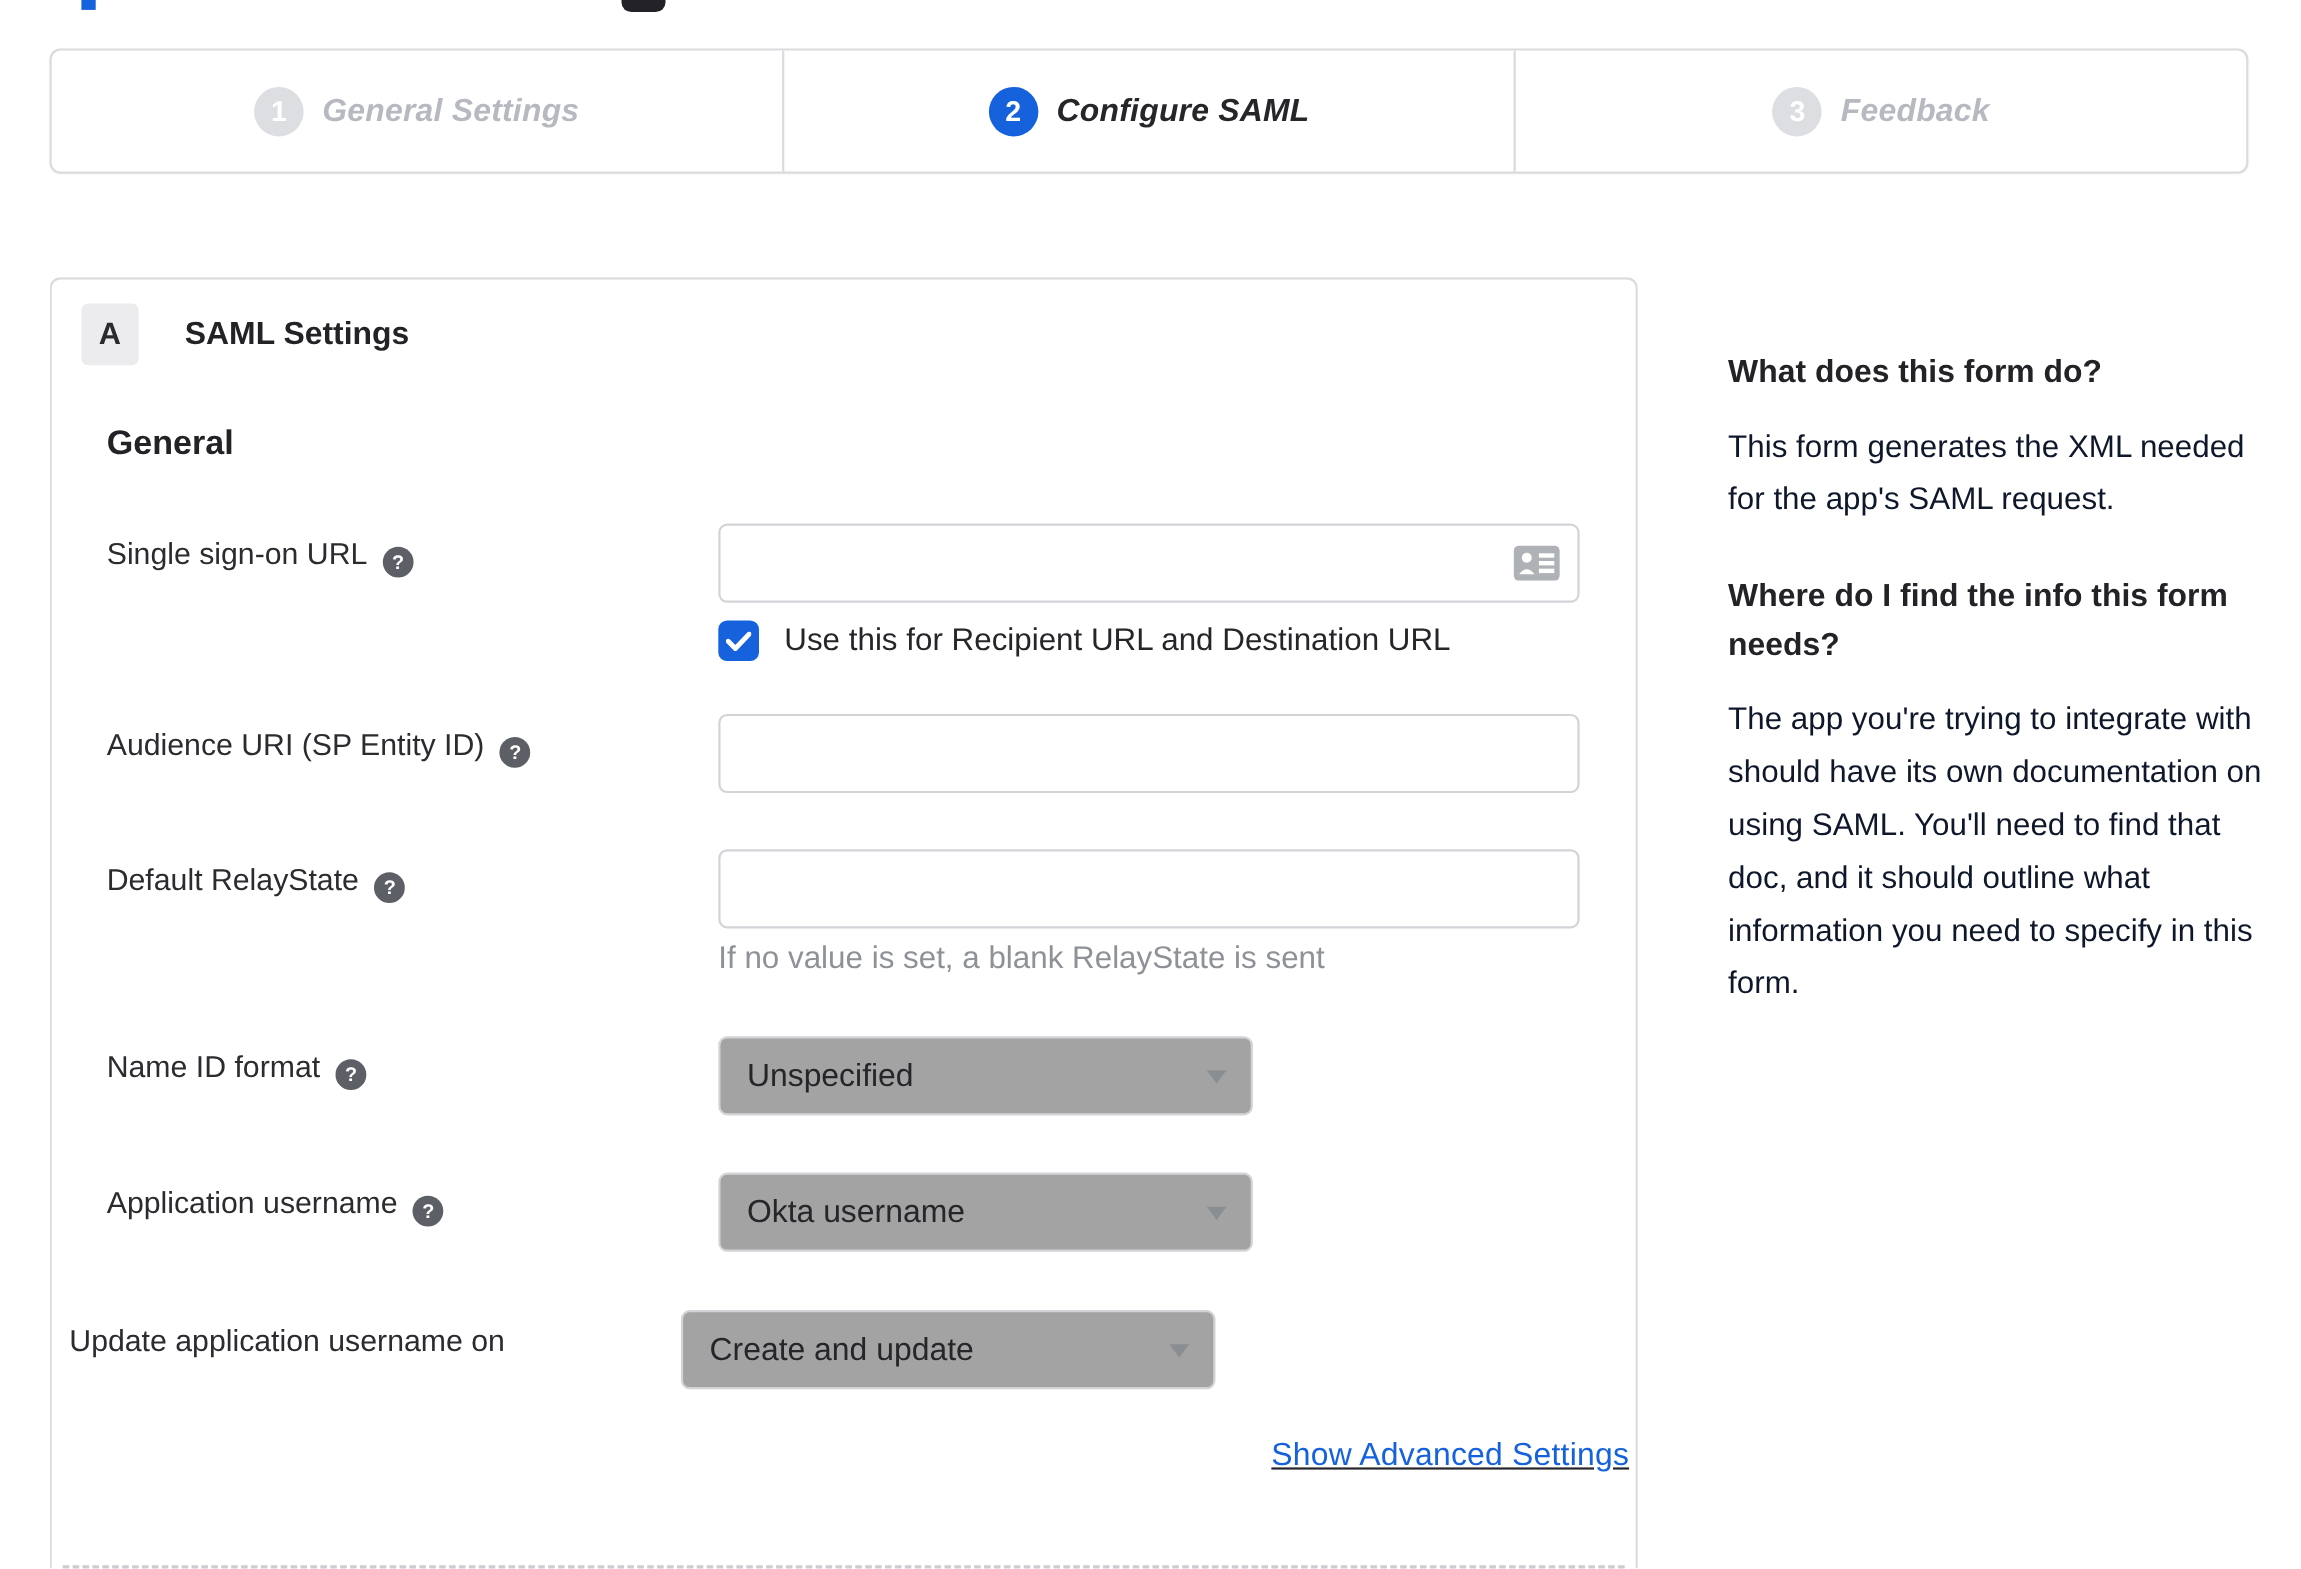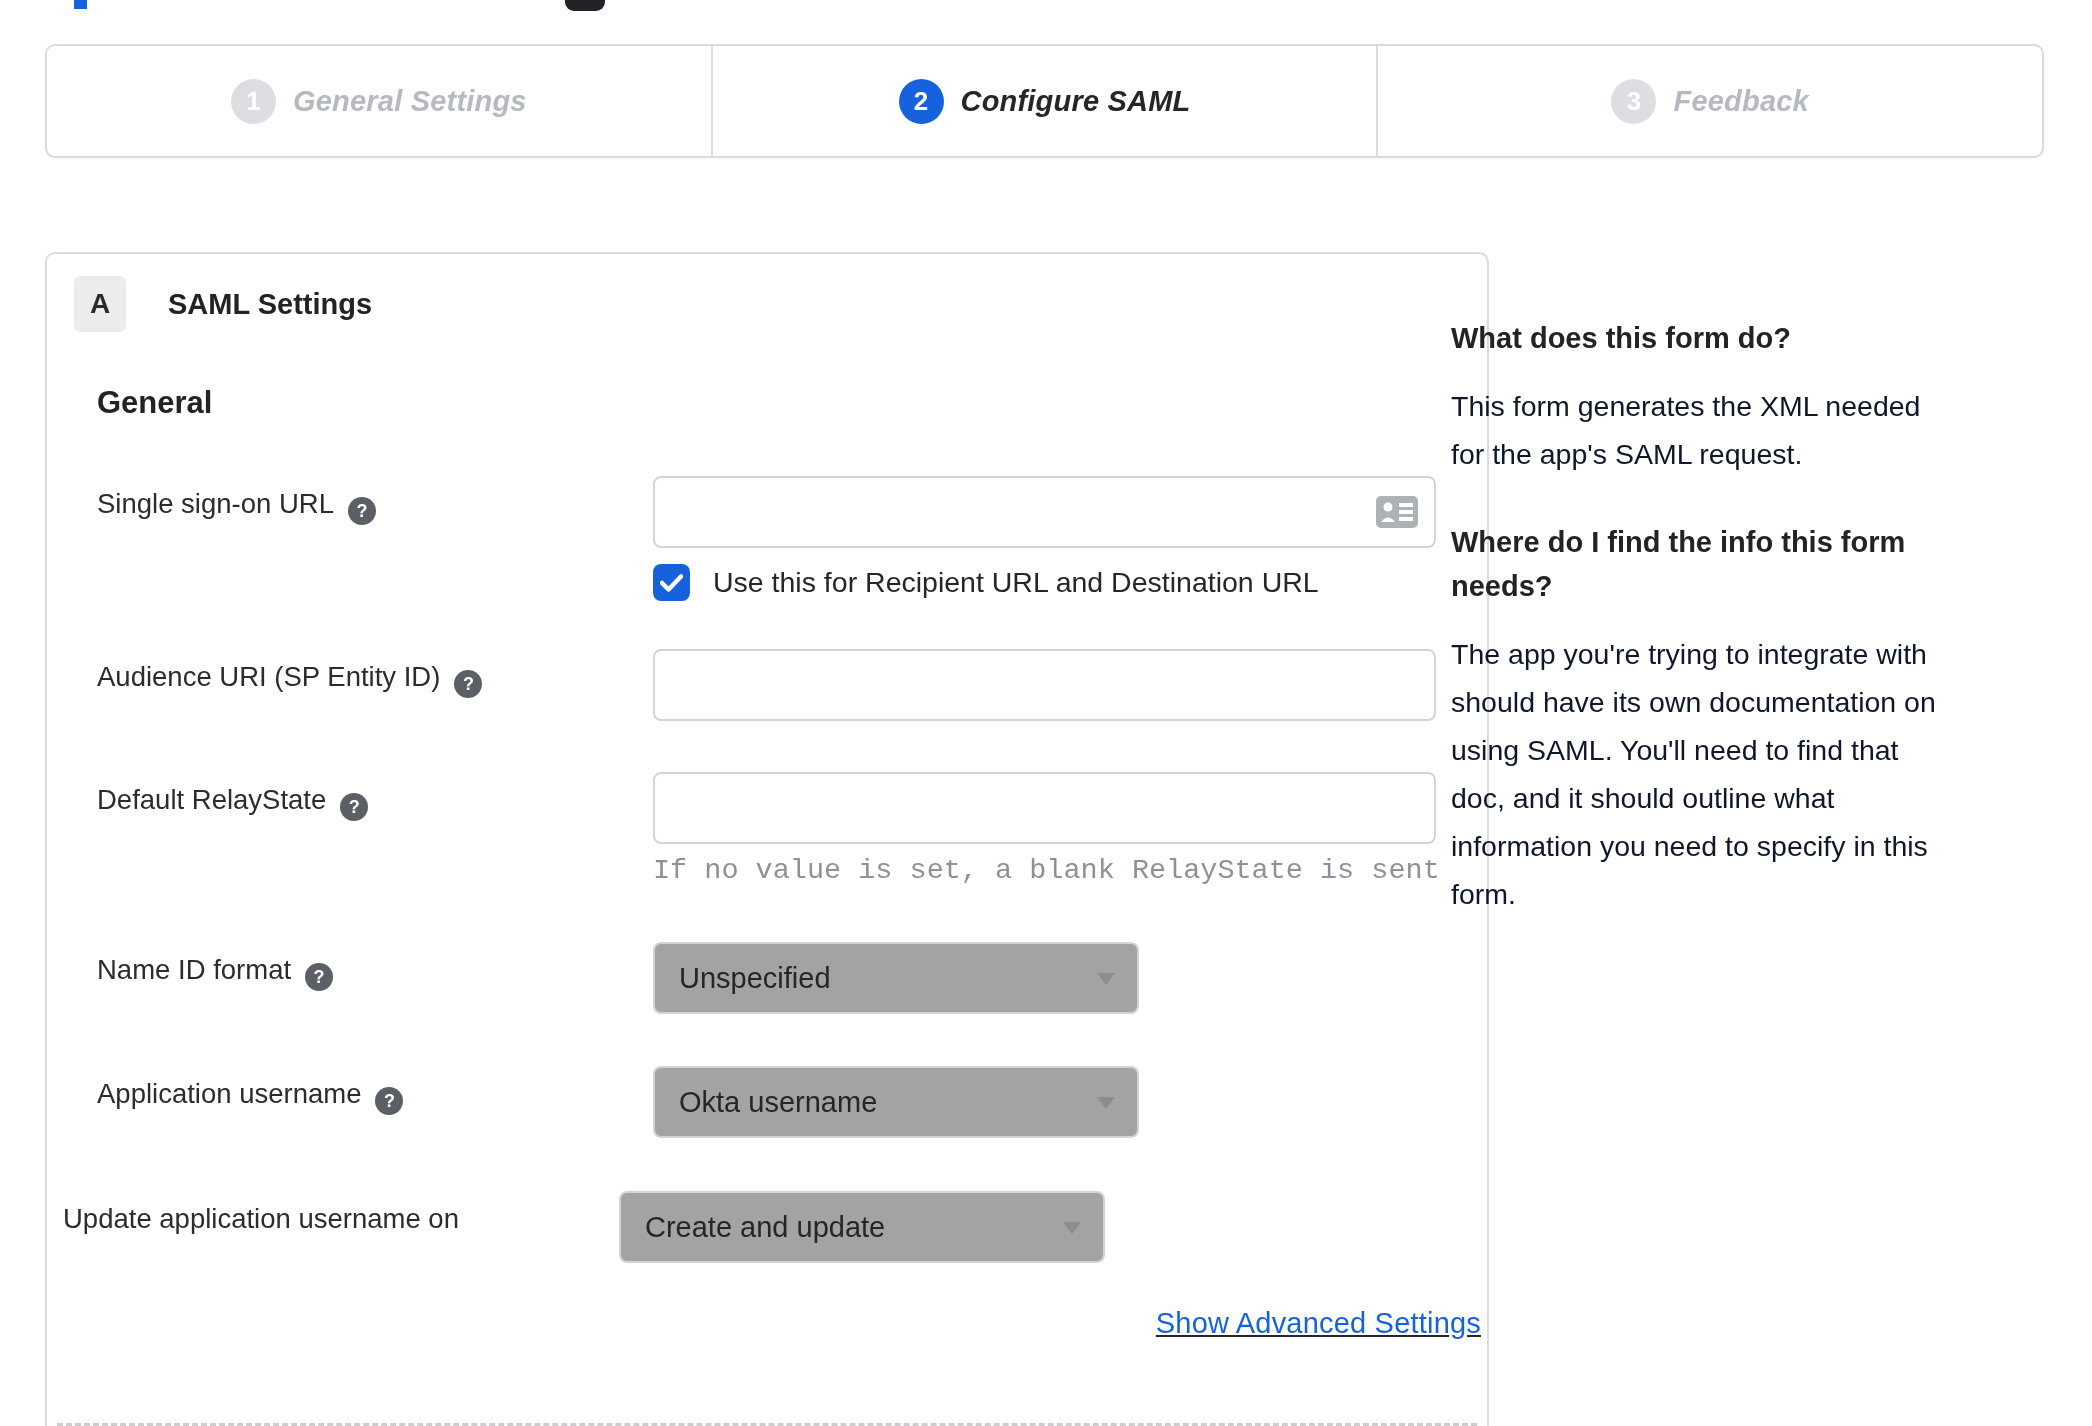--- a/index.html
+++ b/index.html
@@ -50,40 +50,40 @@
   .help-dot { display:inline-block; width:28px; height:28px; margin-left:14px; border-radius:50%;
               background:#5c6066; color:#fff; font-size:18px; font-weight:bold; text-align:center;
               line-height:28px; vertical-align:-4px; }
   .ctrl-cell { position:relative; }
 
   .tinput { width:783px; height:72px; border:2px solid #d2d4d7; border-radius:8px;
             font-size:29px; padding:0 70px 0 24px; color:#26262a; outline:none;
             font-family:inherit; background:#fff; display:block; }
   .input-icon { position:absolute; right:667px; top:0; height:72px; display:flex; align-items:center; }
   .row-1 .input-icon { left:723px; right:auto; }
-  .hint { margin-top:10px; font-size:28.5px; line-height:34px; color:#8e9196;font-family:Liberation Mono, monospace; }
+  .hint { margin-top:10px; font-size:28.5px; line-height:34px; color:#8e9196; }
 
   .checkbox-line { margin-top:16px; display:flex; align-items:center; }
   .checkbox { width:37px; height:37px; border-radius:8px; background:#1662dd;
               display:flex; align-items:center; justify-content:center; cursor:pointer; flex:0 0 auto; }
   .checkbox-label { margin-left:23px; font-size:28.5px; color:#26262a; }
 
   .select { width:486px; height:72px; border:2px solid #d2d4d7; border-radius:8px; background:#a3a3a3;
             display:flex; align-items:center; font-size:29px; color:#26262a; padding-left:24px;
             position:relative; cursor:pointer; }
   .select-caret { position:absolute; right:22px; top:50%; margin-top:-5px;
                   width:0; height:0; border-left:9px solid transparent;
                   border-right:9px solid transparent; border-top:12px solid #8a8d92; }
 
   .link-row { margin-top:44px; padding:0 10px 0 50px; width:1444px;text-decoration:underline; }
   .adv-link { display:block; text-align:right; font-size:29px; color:#1662dd;
               text-decoration:none; letter-spacing:.2px; }
 
   
-  .sidebar { position:absolute; left:1451px; top:316px; width:505px; }
+  .sidebar { position:absolute; left:1571px; top:316px; width:505px; }
   .sb-h { font-size:29px; font-weight:bold; line-height:44px; color:#232327; margin-bottom:22px; }
   .sb-p { font-size:28.5px; line-height:48px; color:#0f172a; margin-bottom:42px; }
 </style>
 </head>
 <body>
 
 <div class="frag-blue"></div>
 <div class="frag-dark"></div>
 
 <div class="stepper">

